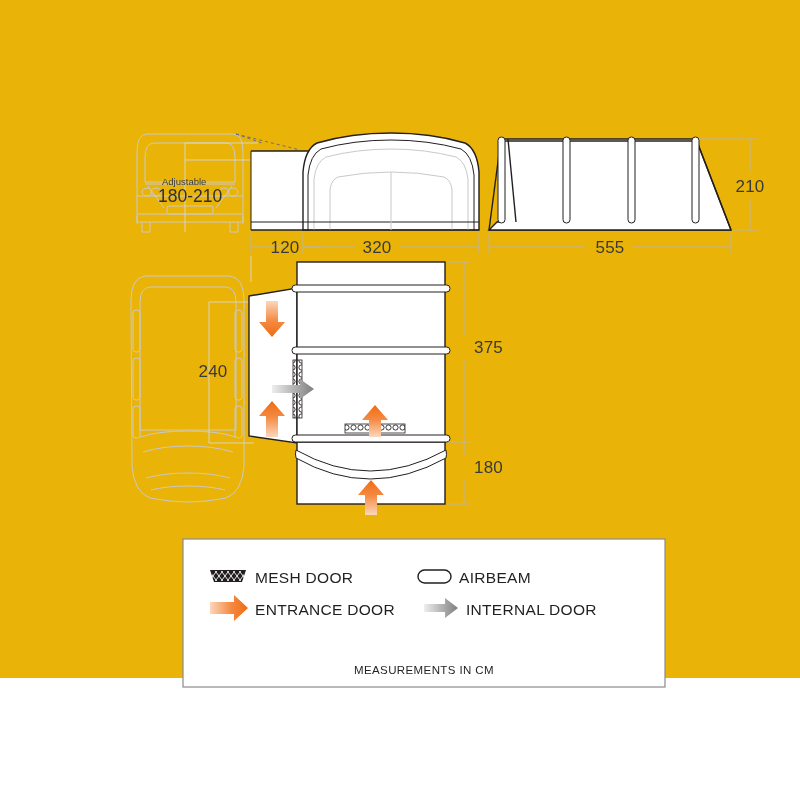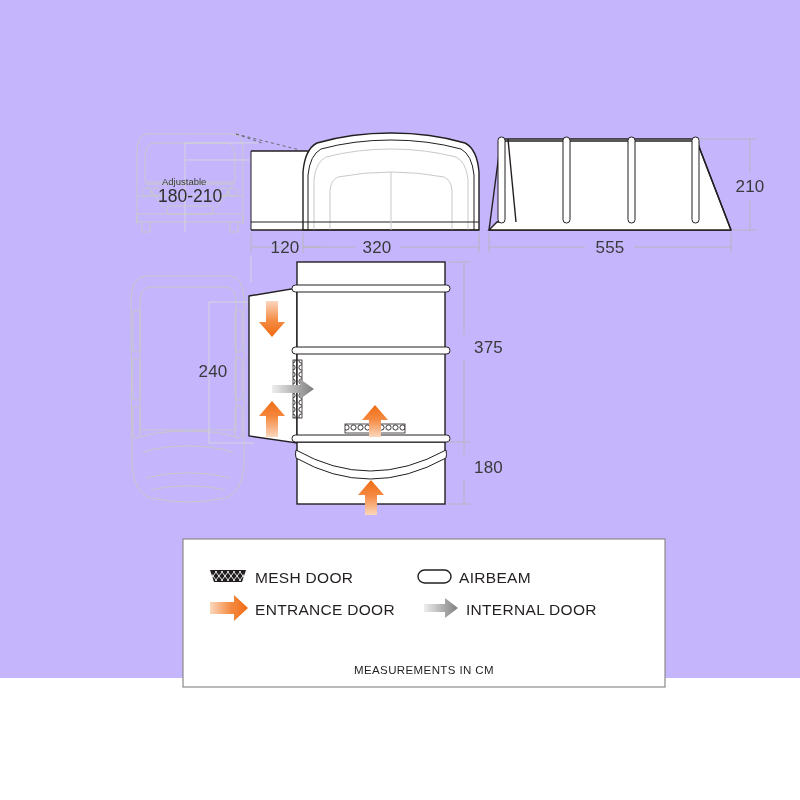--- a/index.html
+++ b/index.html
@@ -12,21 +12,21 @@
     width: 800px;
     height: 800px;
     overflow: hidden;
     font-family: "Liberation Sans", sans-serif;
     color: #231f20;
   }
   #diagram-root {
     position: relative;
     width: 800px;
     height: 678px;
-    background: #c4b5fd;
+    background: #eab308;
   }
   svg#tech-drawing {
     display: block;
     width: 800px;
     height: 800px;
   }
   .dim-text {
     font-family: "Liberation Sans", sans-serif;
     font-size: 17px;
     fill: #3a3a3a;

